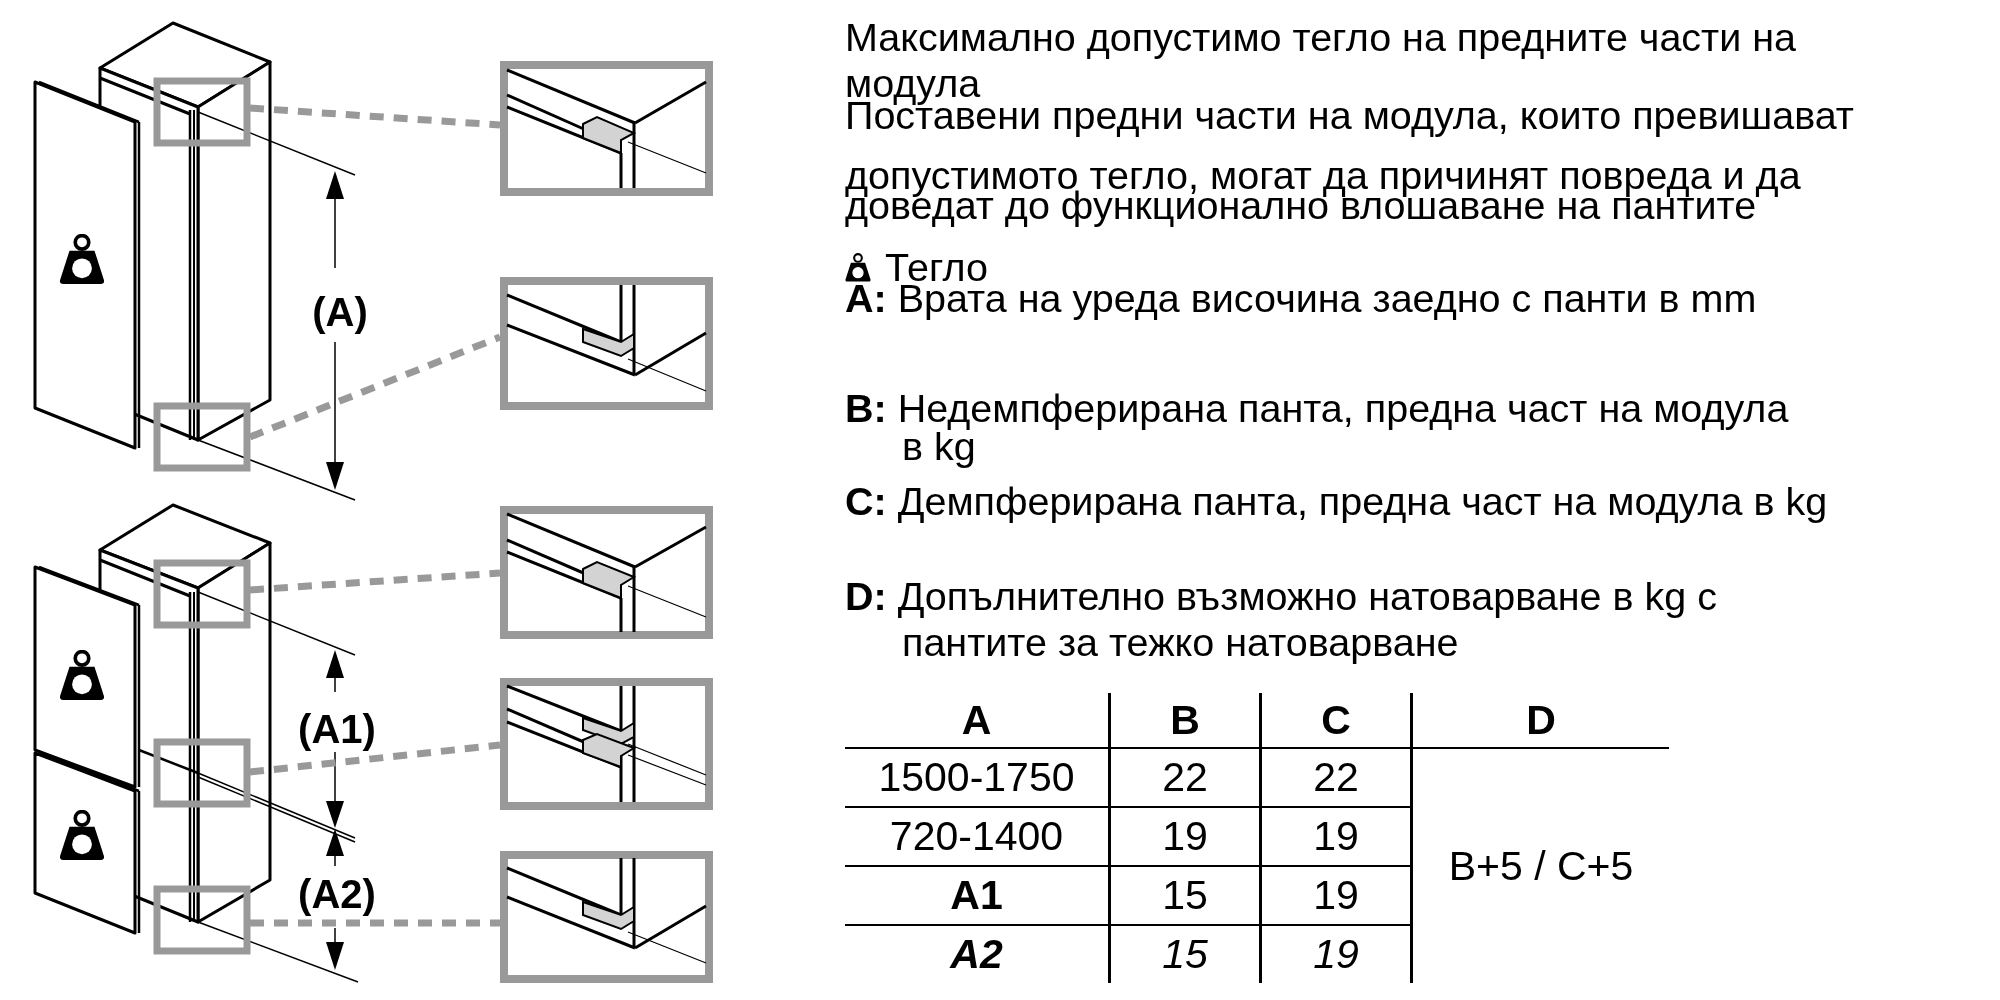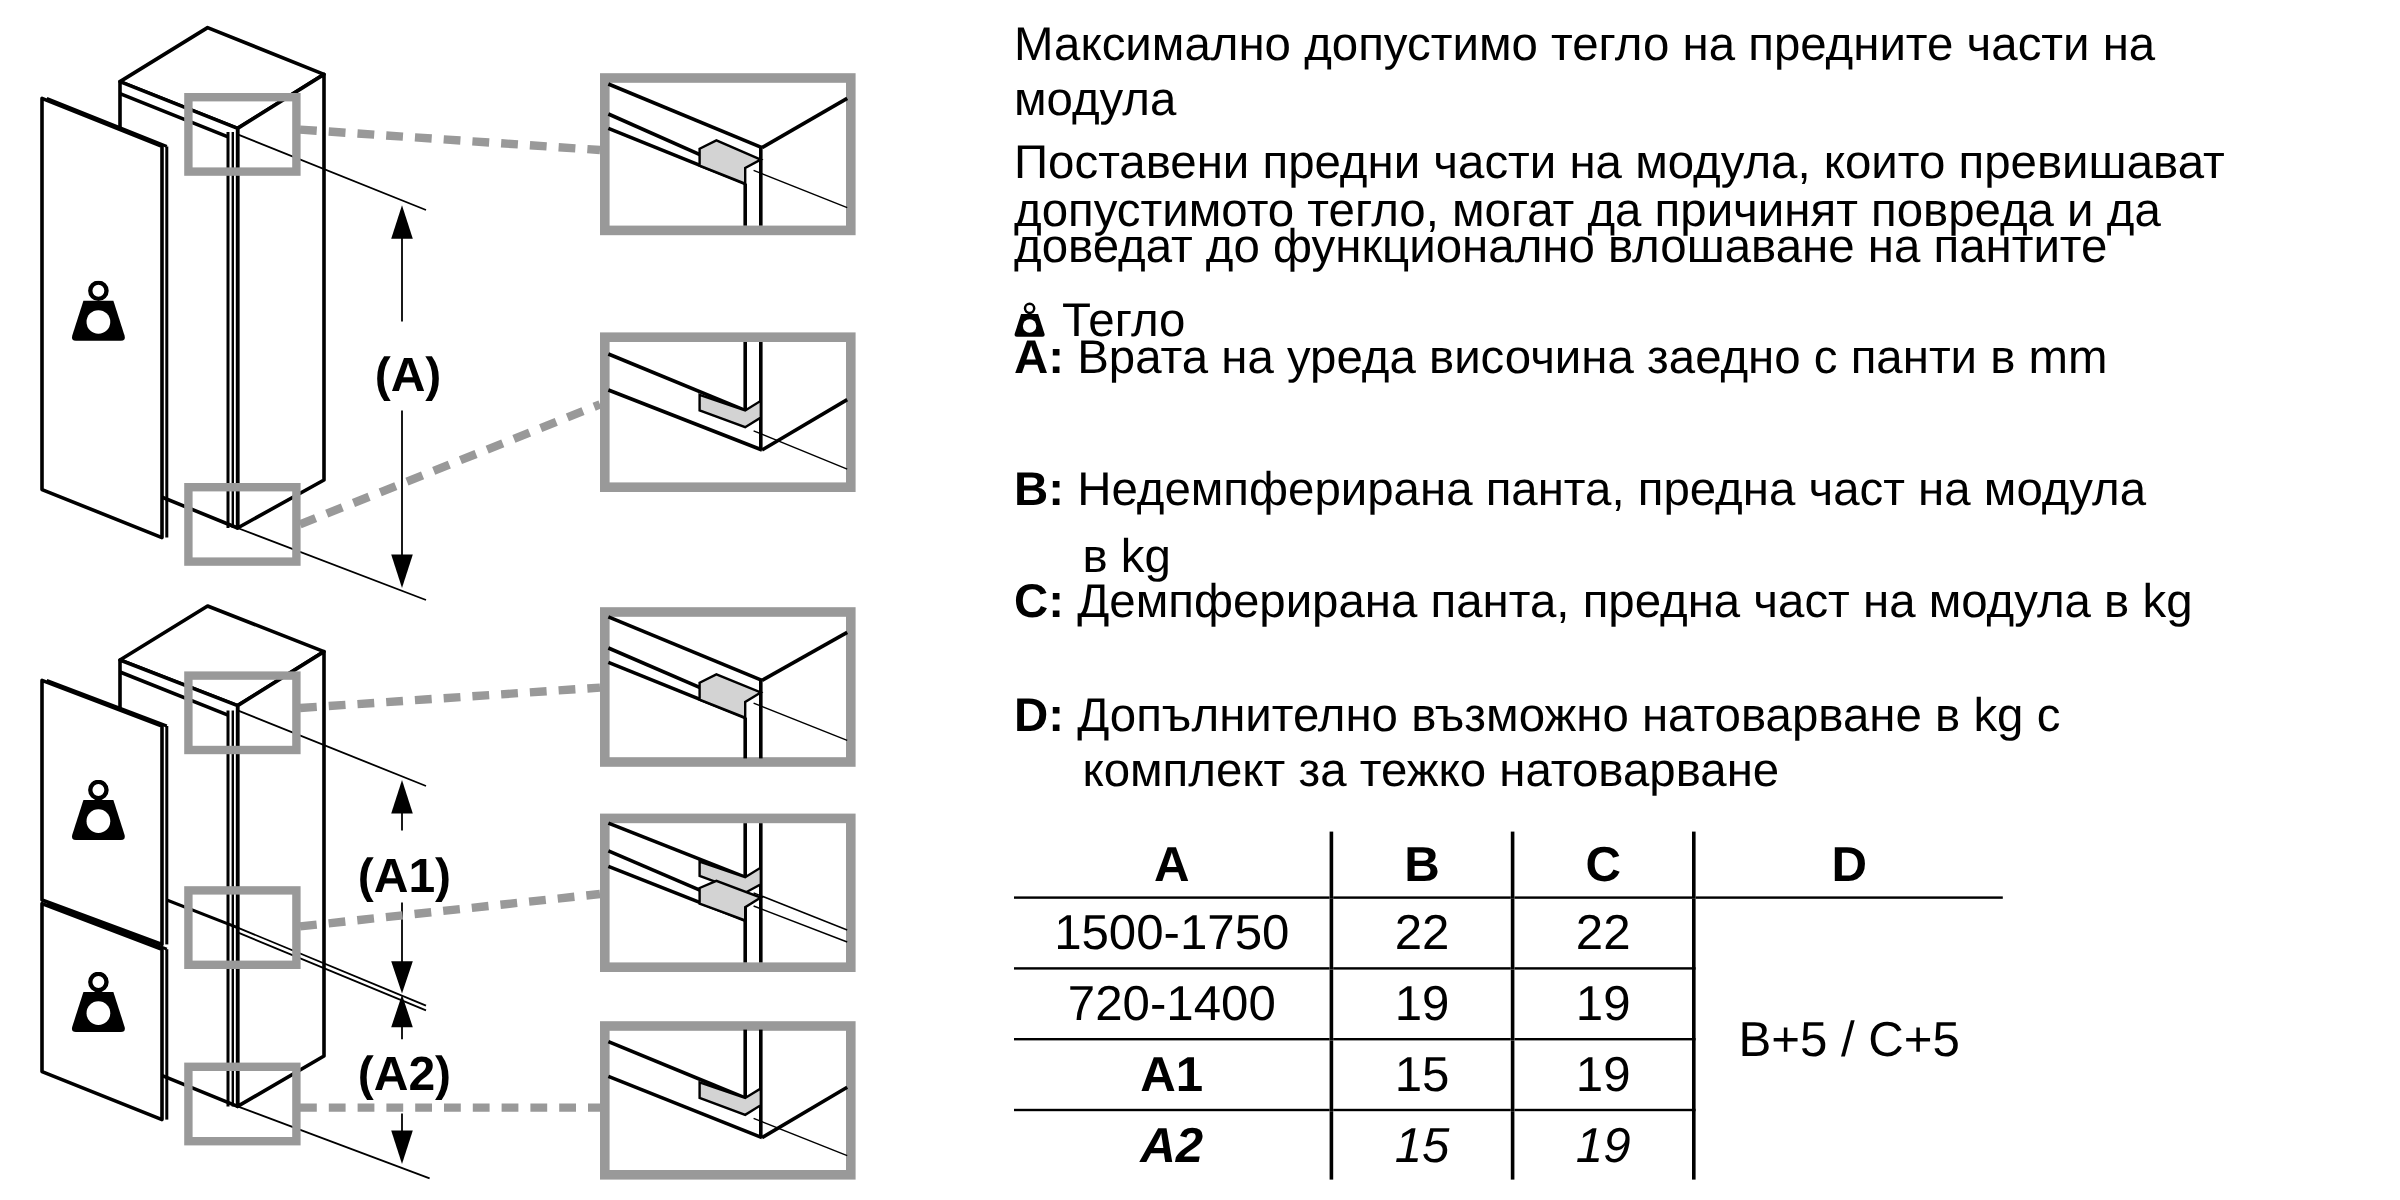--- a/index.html
+++ b/index.html
@@ -189,53 +189,53 @@
     </g>
     <polygon points="583,902 621,915 634,907 634,921 621,929 583,915" fill="#d3d3d3" stroke="#000" stroke-width="2"></polygon>
     <line x1="628" y1="932" x2="706" y2="963" stroke="#000" stroke-width="1.2"></line>
   </g>
 </svg>
 
 <div class="textcol">
   <div class="line title" style="top:14px">Максимално допустимо тегло на предните части на</div>
   <div class="line title" style="top:60px">модула</div>
 
-  <div class="line" style="top:112px">Поставени предни части на модула, които превишават</div>
+  <div class="line" style="top:92px">Поставени предни части на модула, които превишават</div>
   <div class="line" style="top:152px">допустимото тегло, могат да причинят повреда и да</div>
   <div class="line" style="top:182px">доведат до функционално влошаване на пантите</div>
 
   <div class="line" style="top:244px">
     <svg class="legend-icon" viewBox="0 0 44 50">
       <circle cx="22" cy="8" r="6.5" fill="none" stroke="#000" stroke-width="3.5"></circle>
       <path d="M10 16 L34 16 L43 44 Q44 48 40 48 L4 48 Q0 48 1 44 Z" fill="#000"></path>
       <circle cx="22" cy="33" r="9.5" fill="#fff"></circle>
     </svg><span>Тегло</span>
   </div>
 
   <div class="line" style="top:275px">
     <span class="key">A:</span>
     <span>Врата на уреда височина заедно с панти в mm</span>
   </div>
 
   <div class="line" style="top:385px">
     <span class="key">B:</span>
     <span>Недемпферирана панта, предна част на модула</span>
   </div>
-  <div class="line indent" style="top:441px">в kg</div>
+  <div class="line indent" style="top:423px">в kg</div>
 
   <div class="line" style="top:478px">
     <span class="key">C:</span>
     <span>Демпферирана панта, предна част на модула в kg</span>
   </div>
 
   <div class="line" style="top:573px">
     <span class="key">D:</span>
     <span>Допълнително възможно натоварване в kg с</span>
   </div>
-  <div class="line indent" style="top:619px">комплект за тежко натоварване</div>
+  <div class="line indent" style="top:619px">пантите за тежко натоварване</div>
 </div>
 
 <table class="spec">
   <thead>
     <tr>
       <th class="colA">A</th>
       <th class="colB">B</th>
       <th class="colC">C</th>
       <th class="colD">D</th>
     </tr>

